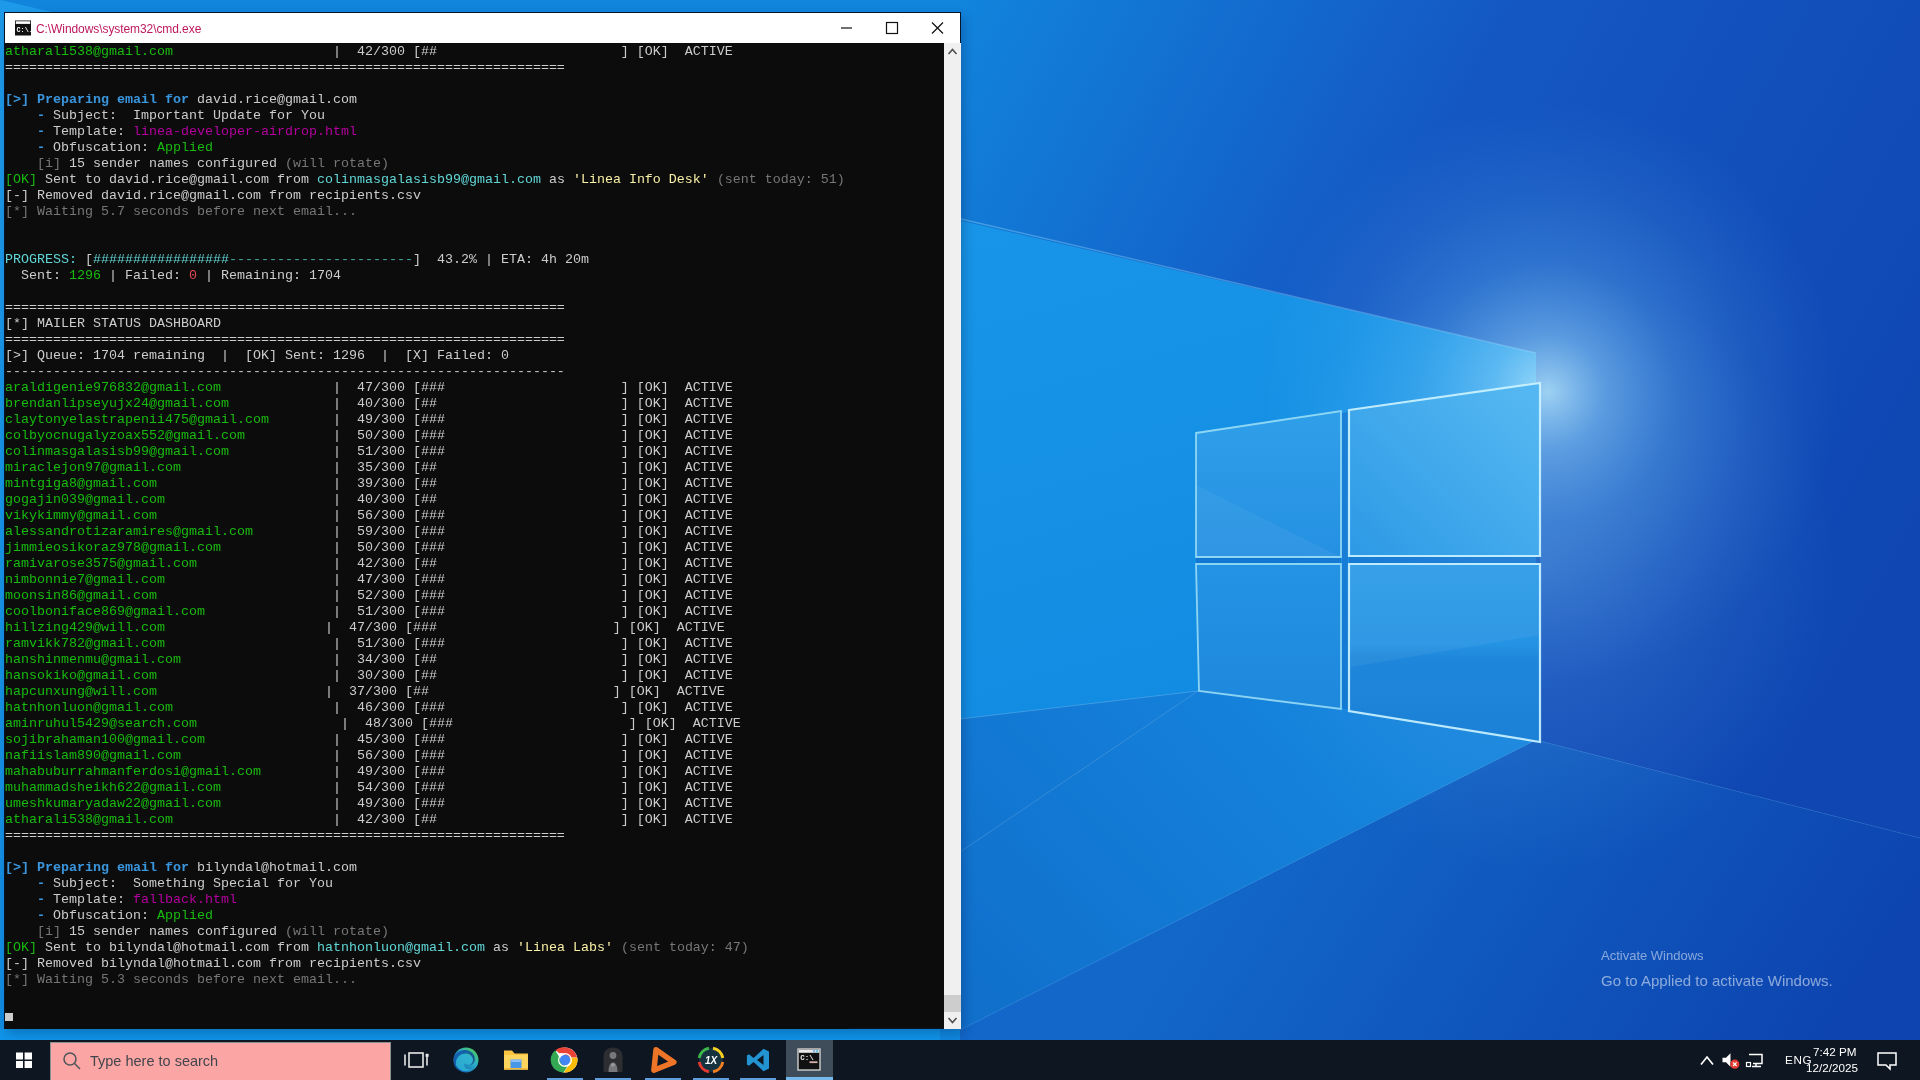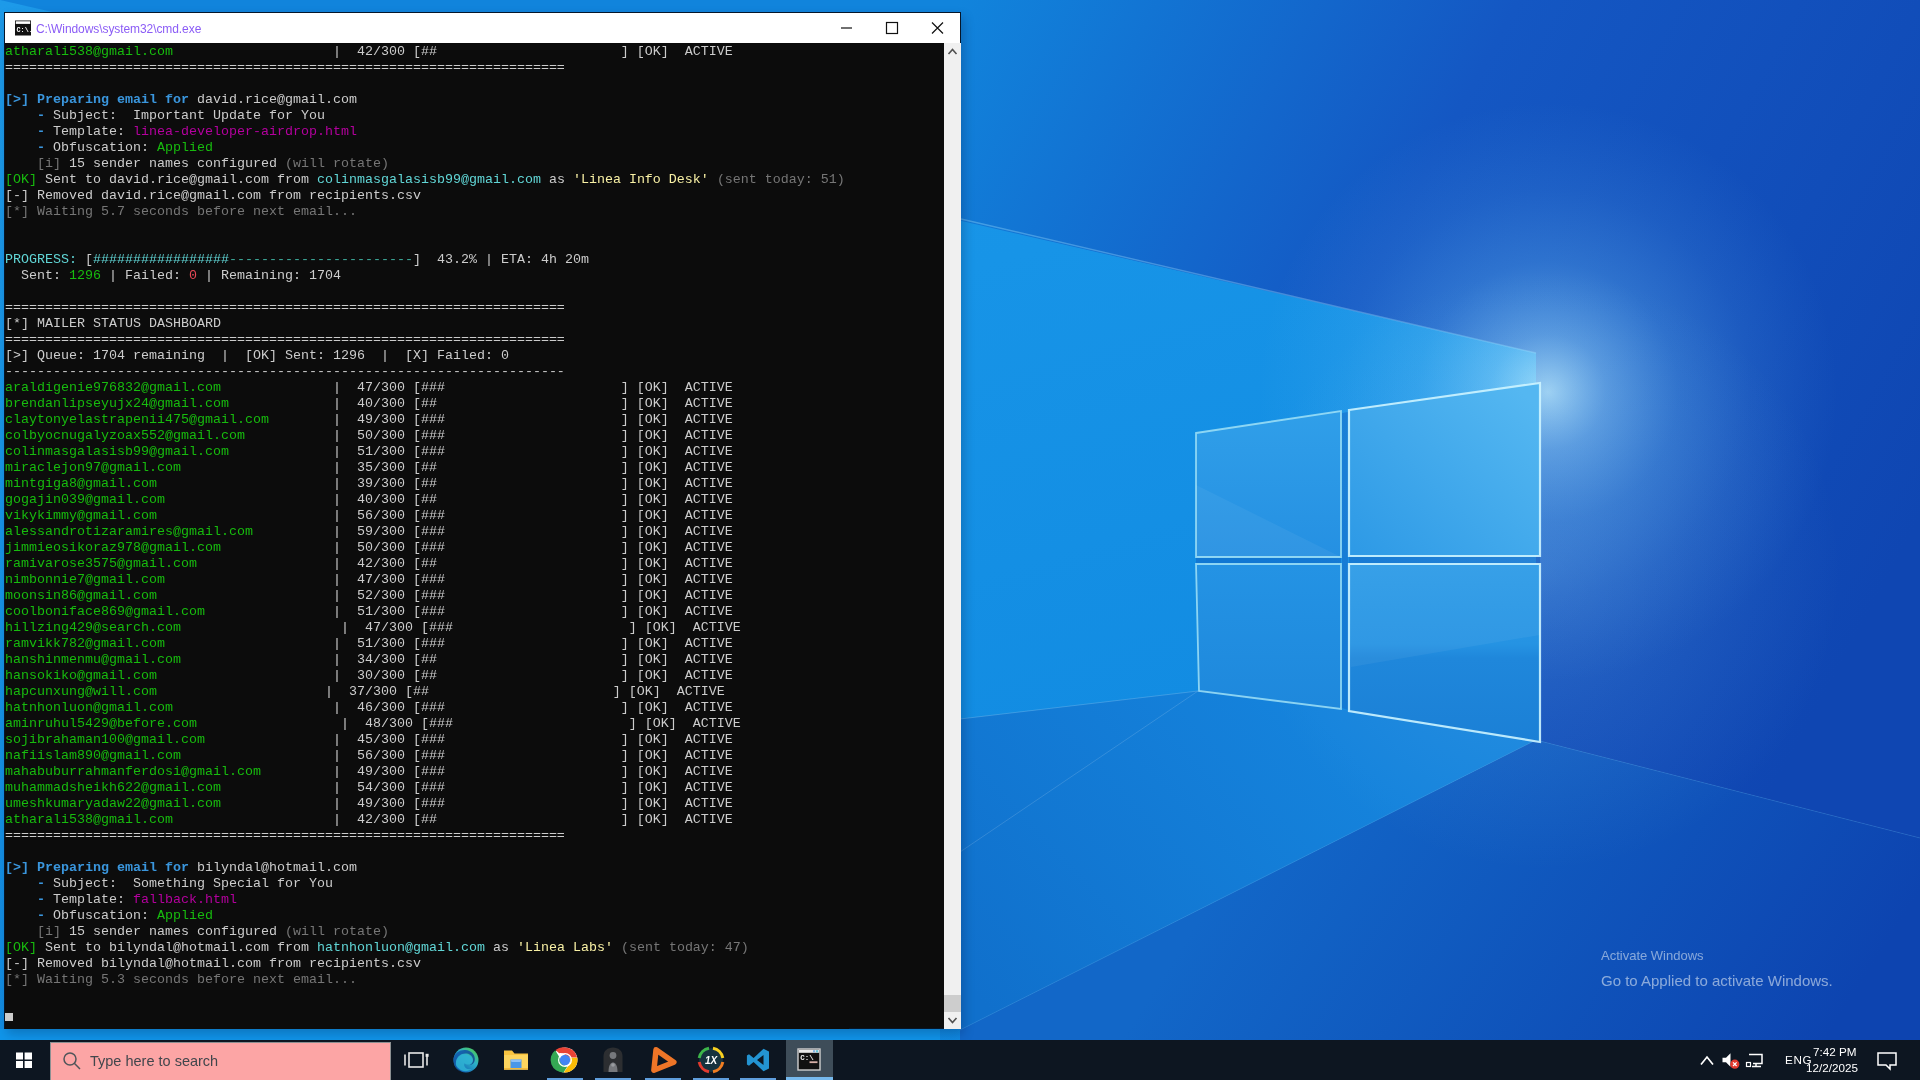--- a/index.html
+++ b/index.html
@@ -1,20 +1,20 @@
 <!DOCTYPE html>
 <html><head><meta charset="utf-8"><style>
 * { margin:0; padding:0; box-sizing:border-box; }
 html,body { width:1920px; height:1080px; overflow:hidden; background:#1787dd; font-family:"Liberation Sans",sans-serif; }
 #wall { position:absolute; left:0; top:0; width:1920px; height:1080px; }
 #activate { position:absolute; left:1601px; top:948px; color:rgba(214,226,242,0.60); font-size:13px; }
 #activate2 { position:absolute; left:1601px; top:972px; color:rgba(222,231,243,0.60); font-size:15px; }
 #win { position:absolute; left:4px; top:12px; width:957px; height:1017px; background:#0c0c0c; border:1px solid rgba(5,25,48,0.85); box-shadow:3px 5px 10px rgba(0,10,40,0.22); }
 #titlebar { position:absolute; left:0; top:0; width:955px; height:30px; background:#ffffff; }
-#title { position:absolute; left:31px; top:8.5px; font-size:12px; color:#8b5cf6; letter-spacing:-0.08px; }
+#title { position:absolute; left:31px; top:8.5px; font-size:12px; color:#be185d; letter-spacing:-0.08px; }
 #term { position:absolute; left:0px; top:30px; width:844px; height:986px; background:#0c0c0c; }
 pre { position:absolute; left:0px; top:1px; font-family:"Liberation Mono",monospace; font-size:13.34px; line-height:16px; color:#cccccc; letter-spacing:0; }
 pre i { font-style:normal; }
 .g { color:#17bb0e; } .c { color:#3a96dd;font-weight:bold; } .t { color:#61d6d6; } .t2 { color:#3fae9e; }
 .m { color:#b4009e; } .y { color:#f9f1a5; } .r { color:#e74856; } .d { color:#767676; }
 #cursor { position:absolute; left:0px; top:970px; width:8px; height:8px; background:#cccccc; }
 #sbar { position:absolute; left:939px; top:30px; width:17px; height:986px; background:#f0f0f0; }
 #sthumb { position:absolute; left:0; top:952px; width:17px; height:17px; background:#cdcdcd; }
 #taskbar { position:absolute; left:0; top:1040px; width:1920px; height:40px; background:#0d1621; }
 #search { position:absolute; left:50px; top:2px; width:341px; height:38px; background:#fca5a5; border:1px solid #8c9092; border-bottom:none; }
@@ -150,27 +150,27 @@
 <i class="g">miraclejon97@gmail.com</i>                   |  35/300 [##                       ] [OK]  ACTIVE
 <i class="g">mintgiga8@gmail.com</i>                      |  39/300 [##                       ] [OK]  ACTIVE
 <i class="g">gogajin039@gmail.com</i>                     |  40/300 [##                       ] [OK]  ACTIVE
 <i class="g">vikykimmy@gmail.com</i>                      |  56/300 [###                      ] [OK]  ACTIVE
 <i class="g">alessandrotizaramires@gmail.com</i>          |  59/300 [###                      ] [OK]  ACTIVE
 <i class="g">jimmieosikoraz978@gmail.com</i>              |  50/300 [###                      ] [OK]  ACTIVE
 <i class="g">ramivarose3575@gmail.com</i>                 |  42/300 [##                       ] [OK]  ACTIVE
 <i class="g">nimbonnie7@gmail.com</i>                     |  47/300 [###                      ] [OK]  ACTIVE
 <i class="g">moonsin86@gmail.com</i>                      |  52/300 [###                      ] [OK]  ACTIVE
 <i class="g">coolboniface869@gmail.com</i>                |  51/300 [###                      ] [OK]  ACTIVE
-<i class="g">hillzing429@search.com</i>                    |  47/300 [###                      ] [OK]  ACTIVE
+<i class="g">hillzing429@will.com</i>                    |  47/300 [###                      ] [OK]  ACTIVE
 <i class="g">ramvikk782@gmail.com</i>                     |  51/300 [###                      ] [OK]  ACTIVE
 <i class="g">hanshinmenmu@gmail.com</i>                   |  34/300 [##                       ] [OK]  ACTIVE
 <i class="g">hansokiko@gmail.com</i>                      |  30/300 [##                       ] [OK]  ACTIVE
 <i class="g">hapcunxung@will.com</i>                     |  37/300 [##                       ] [OK]  ACTIVE
 <i class="g">hatnhonluon@gmail.com</i>                    |  46/300 [###                      ] [OK]  ACTIVE
-<i class="g">aminruhul5429@before.com</i>                  |  48/300 [###                      ] [OK]  ACTIVE
+<i class="g">aminruhul5429@search.com</i>                  |  48/300 [###                      ] [OK]  ACTIVE
 <i class="g">sojibrahaman100@gmail.com</i>                |  45/300 [###                      ] [OK]  ACTIVE
 <i class="g">nafiislam890@gmail.com</i>                   |  56/300 [###                      ] [OK]  ACTIVE
 <i class="g">mahabuburrahmanferdosi@gmail.com</i>         |  49/300 [###                      ] [OK]  ACTIVE
 <i class="g">muhammadsheikh622@gmail.com</i>              |  54/300 [###                      ] [OK]  ACTIVE
 <i class="g">umeshkumaryadaw22@gmail.com</i>              |  49/300 [###                      ] [OK]  ACTIVE
 <i class="g">atharali538@gmail.com</i>                    |  42/300 [##                       ] [OK]  ACTIVE
 ======================================================================
 
 <i class="c">[&gt;] Preparing email for </i>bilyndal@hotmail.com
     <i class="c">-</i> Subject:  Something Special for You

